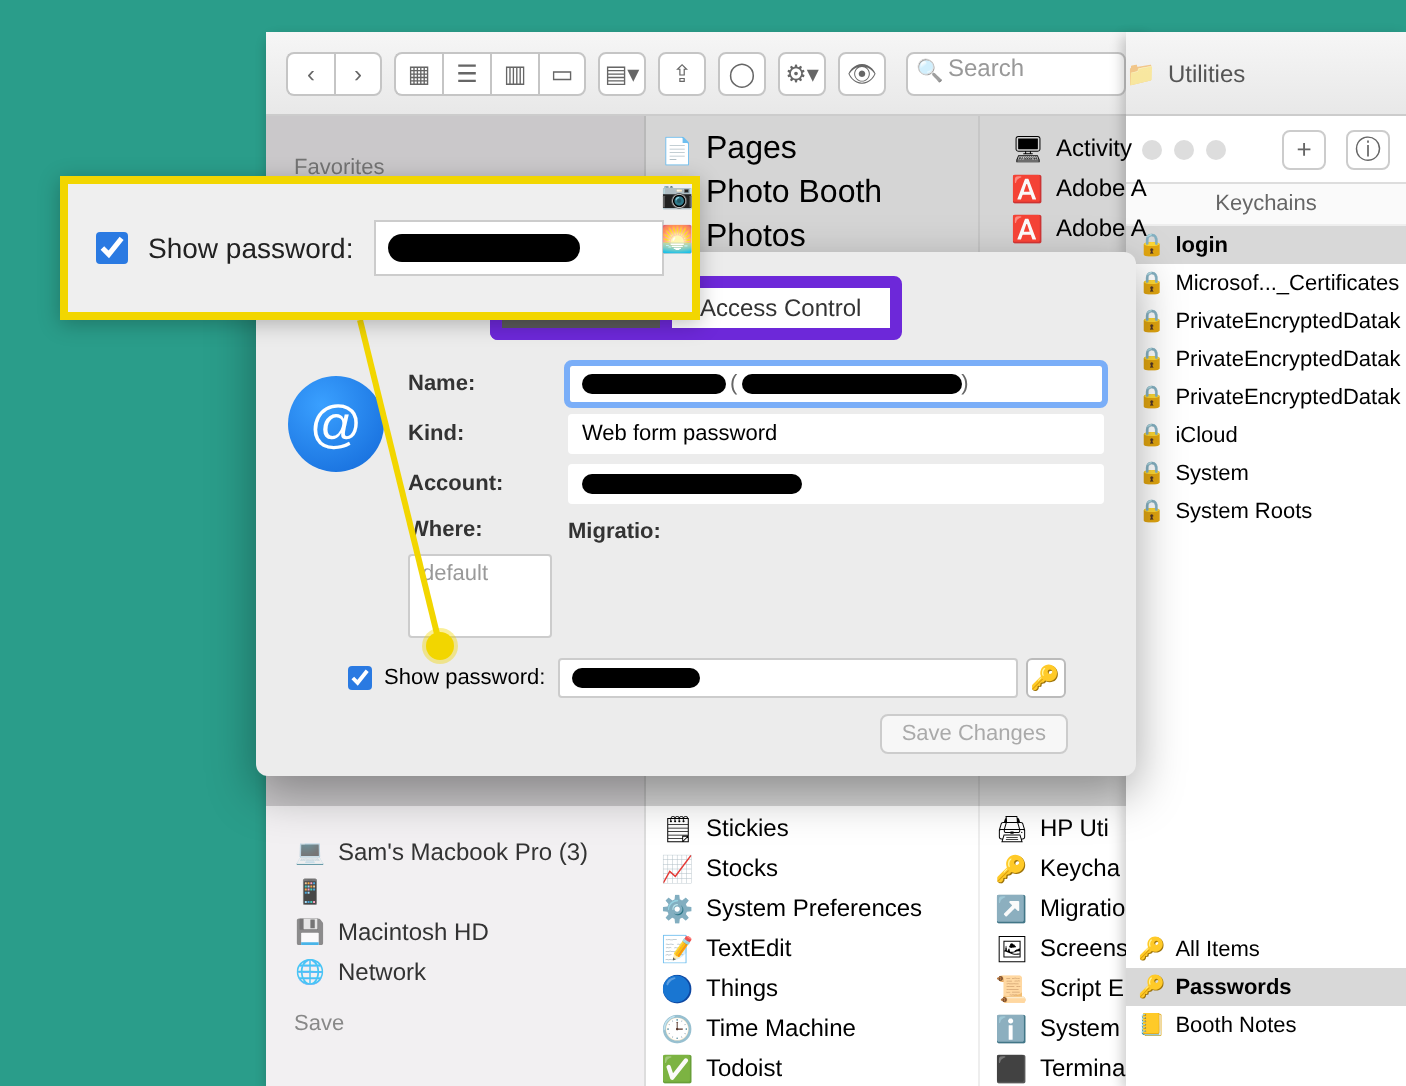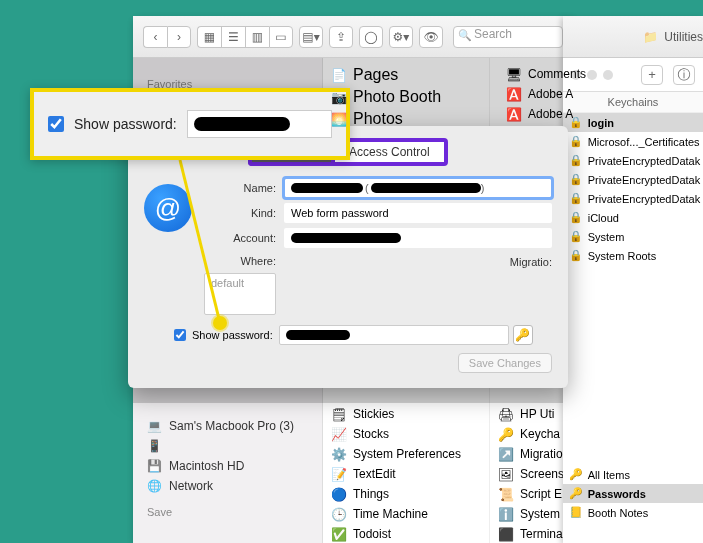--- a/index.html
+++ b/index.html
@@ -32,61 +32,61 @@
 .content-cols { flex: 1; display: flex; background: #fff; font-size: 12px; }
 .col { flex: 1; border-right: 1px solid #eee; padding: 6px 0; }
 .app-row { display: flex; align-items: center; gap: 6px; padding: 2px 8px; white-space: nowrap; overflow: hidden; }
 .app-row .ic { width: 16px; height: 16px; display: inline-flex; align-items: center; justify-content: center; font-size: 13px; }
 
 
 .keychain {
   position: absolute; right: 0; top: 16px; width: 140px; height: 527px;
   background: #fff; box-shadow: -2px 2px 6px rgba(0,0,0,.2);
 }
-.keychain-title { height: 42px; background: linear-gradient(#f6f6f6,#e8e8e8); border-bottom: 1px solid #ccc; display: flex; align-items: center; justify-content: flex-end; font-size: 12px; color: #555; gap: 6px; }
+.keychain-title { height: 42px; background: linear-gradient(#f6f6f6,#e8e8e8); border-bottom: 1px solid #ccc; display: flex; align-items: center; justify-content: flex-start; font-size: 12px; color: #555; gap: 6px; }
 .keychain-title::before { content:"📁"; opacity:.6; }
 .kc-tool { height: 34px; border-bottom: 1px solid #ddd; display: flex; align-items: center; gap: 6px; padding: 0 8px; }
 .dot { width: 10px; height: 10px; border-radius: 50%; background: #ddd; }
 .kc-plus, .kc-info { width: 22px; height: 20px; border: 1px solid #ccc; border-radius: 4px; display: flex; align-items: center; justify-content: center; font-size: 13px; color: #666; margin-left: auto; }
 .kc-info { margin-left: 4px; }
 
 .kc-section-head { font-size: 11px; text-align: center; color: #666; padding: 4px 0; border-bottom: 1px solid #eee; background: #fafafa; }
 .kc-list { font-size: 11px; }
 .kc-row { display: flex; align-items: center; gap: 5px; padding: 3px 6px; white-space: nowrap; overflow: hidden; }
 .kc-row.sel { background: #d8d8d8; font-weight: 600; }
 .kc-row .lock { color: #d4a746; font-size: 11px; }
 
 
 .dialog {
   position: absolute; left: 128px; top: 126px; width: 440px; height: 262px;
   background: #ececec; border-radius: 6px; box-shadow: 0 8px 24px rgba(0,0,0,.35);
   padding: 12px 16px 10px;
 }
 .scrim { position: absolute; left:133px; top:58px; width:438px; height:345px; background: rgba(20,20,20,.18); }
 .tabs { display: flex; justify-content: center; margin-bottom: 12px; }
-.tab { font-size: 12px; padding: 3px 14px; border: 4px solid #6d28d9; background: #fff; color: #333; }
+.tab { font-size: 12px; padding: 3px 14px; border: 6px solid #6d28d9; background: #fff; color: #333; }
 .tab.active { background: #5a5a5a; color: #fff; }
 .tab:first-child { border-radius: 4px 0 0 4px; border-right: none; }
 .tab:last-child { border-radius: 0 4px 4px 0; }
 
 .form { display: flex; gap: 12px; }
 .avatar { width: 48px; height: 48px; border-radius: 50%; background: radial-gradient(circle at 35% 30%, #3aa0ff, #1268d8); color: #fff; display: flex; align-items: center; justify-content: center; font-size: 26px; margin-top: 6px; }
 .fields { flex: 1; display: grid; grid-template-columns: 72px 1fr; gap: 5px 8px; font-size: 11px; align-items: center; }
-.lbl { text-align: right; color: #333; }
+.lbl { text-align: left; color: #333; font-weight: bold; }
 .val, .inp { background: #fff; border: 1px solid #ccc; height: 20px; padding: 2px 6px; font-size: 11px; display: flex; align-items: center; border-radius: 2px; }
 .val.noborder { border: 1px solid transparent; }
 .inp.focus { outline: 3px solid #7aaef8; outline-offset: -1px; }
 .redact { display: inline-block; height: 10px; background: #000; border-radius: 5px; }
 .comments { height: 42px !important; align-items: flex-start; padding-top: 3px; color: #999; }
 .pw-row { display: flex; align-items: center; gap: 6px; margin-top: 10px; padding-left: 30px; }
 .chk { width: 12px; height: 12px; accent-color: #2a7ae2; }
 .pw-field { display:flex; align-items:center; gap:4px; }
 .pw-box { width: 230px; }
 .keybtn { width: 20px; height: 20px; border: 1px solid #bbb; border-radius: 3px; display: flex; align-items: center; justify-content: center; font-size: 12px; background: #fff; }
-.save { margin: 8px 0 0 auto; display: block; font-size: 11px; padding: 3px 10px; border: 1px solid #ccc; border-radius: 4px; background: #f7f7f7; color: #aaa; }
+.save { margin: 8px 18px 0 auto; display: block; font-size: 11px; padding: 3px 10px; border: 1px solid #ccc; border-radius: 4px; background: #f7f7f7; color: #aaa; }
 
 
 .callout {
   position: absolute; left: 30px; top: 88px; width: 320px; height: 72px;
   background: #efefef; border: 4px solid #f2d600; box-shadow: 0 2px 10px rgba(0,0,0,.25);
   display: flex; align-items: center; gap: 10px; padding: 0 14px;
 }
 .callout .cchk { width: 16px; height: 16px; accent-color: #2a7ae2; }
 .callout-label { font-size: 14px; color: #222; }
 .callout-field { flex: 1; height: 28px; background: #fff; border: 1px solid #ccc; display: flex; align-items: center; padding: 0 6px; }
@@ -336,21 +336,21 @@
       <span>Photo Booth</span>
     </div>
     <div class="app-row">
       <span class="ic">🌅</span>
       <span>Photos</span>
     </div>
   </div>
 <div style="position: absolute; left: 498px; top: 64px; font-size: 12px;">
     <div class="app-row">
       <span class="ic">🖥</span>
-      <span>Comments</span>
+      <span>Activity</span>
     </div>
     <div class="app-row">
       <span class="ic">🅰️</span>
       <span>Adobe A</span>
     </div>
     <div class="app-row">
       <span class="ic">🅰️</span>
       <span>Adobe A</span>
     </div>
   </div>

